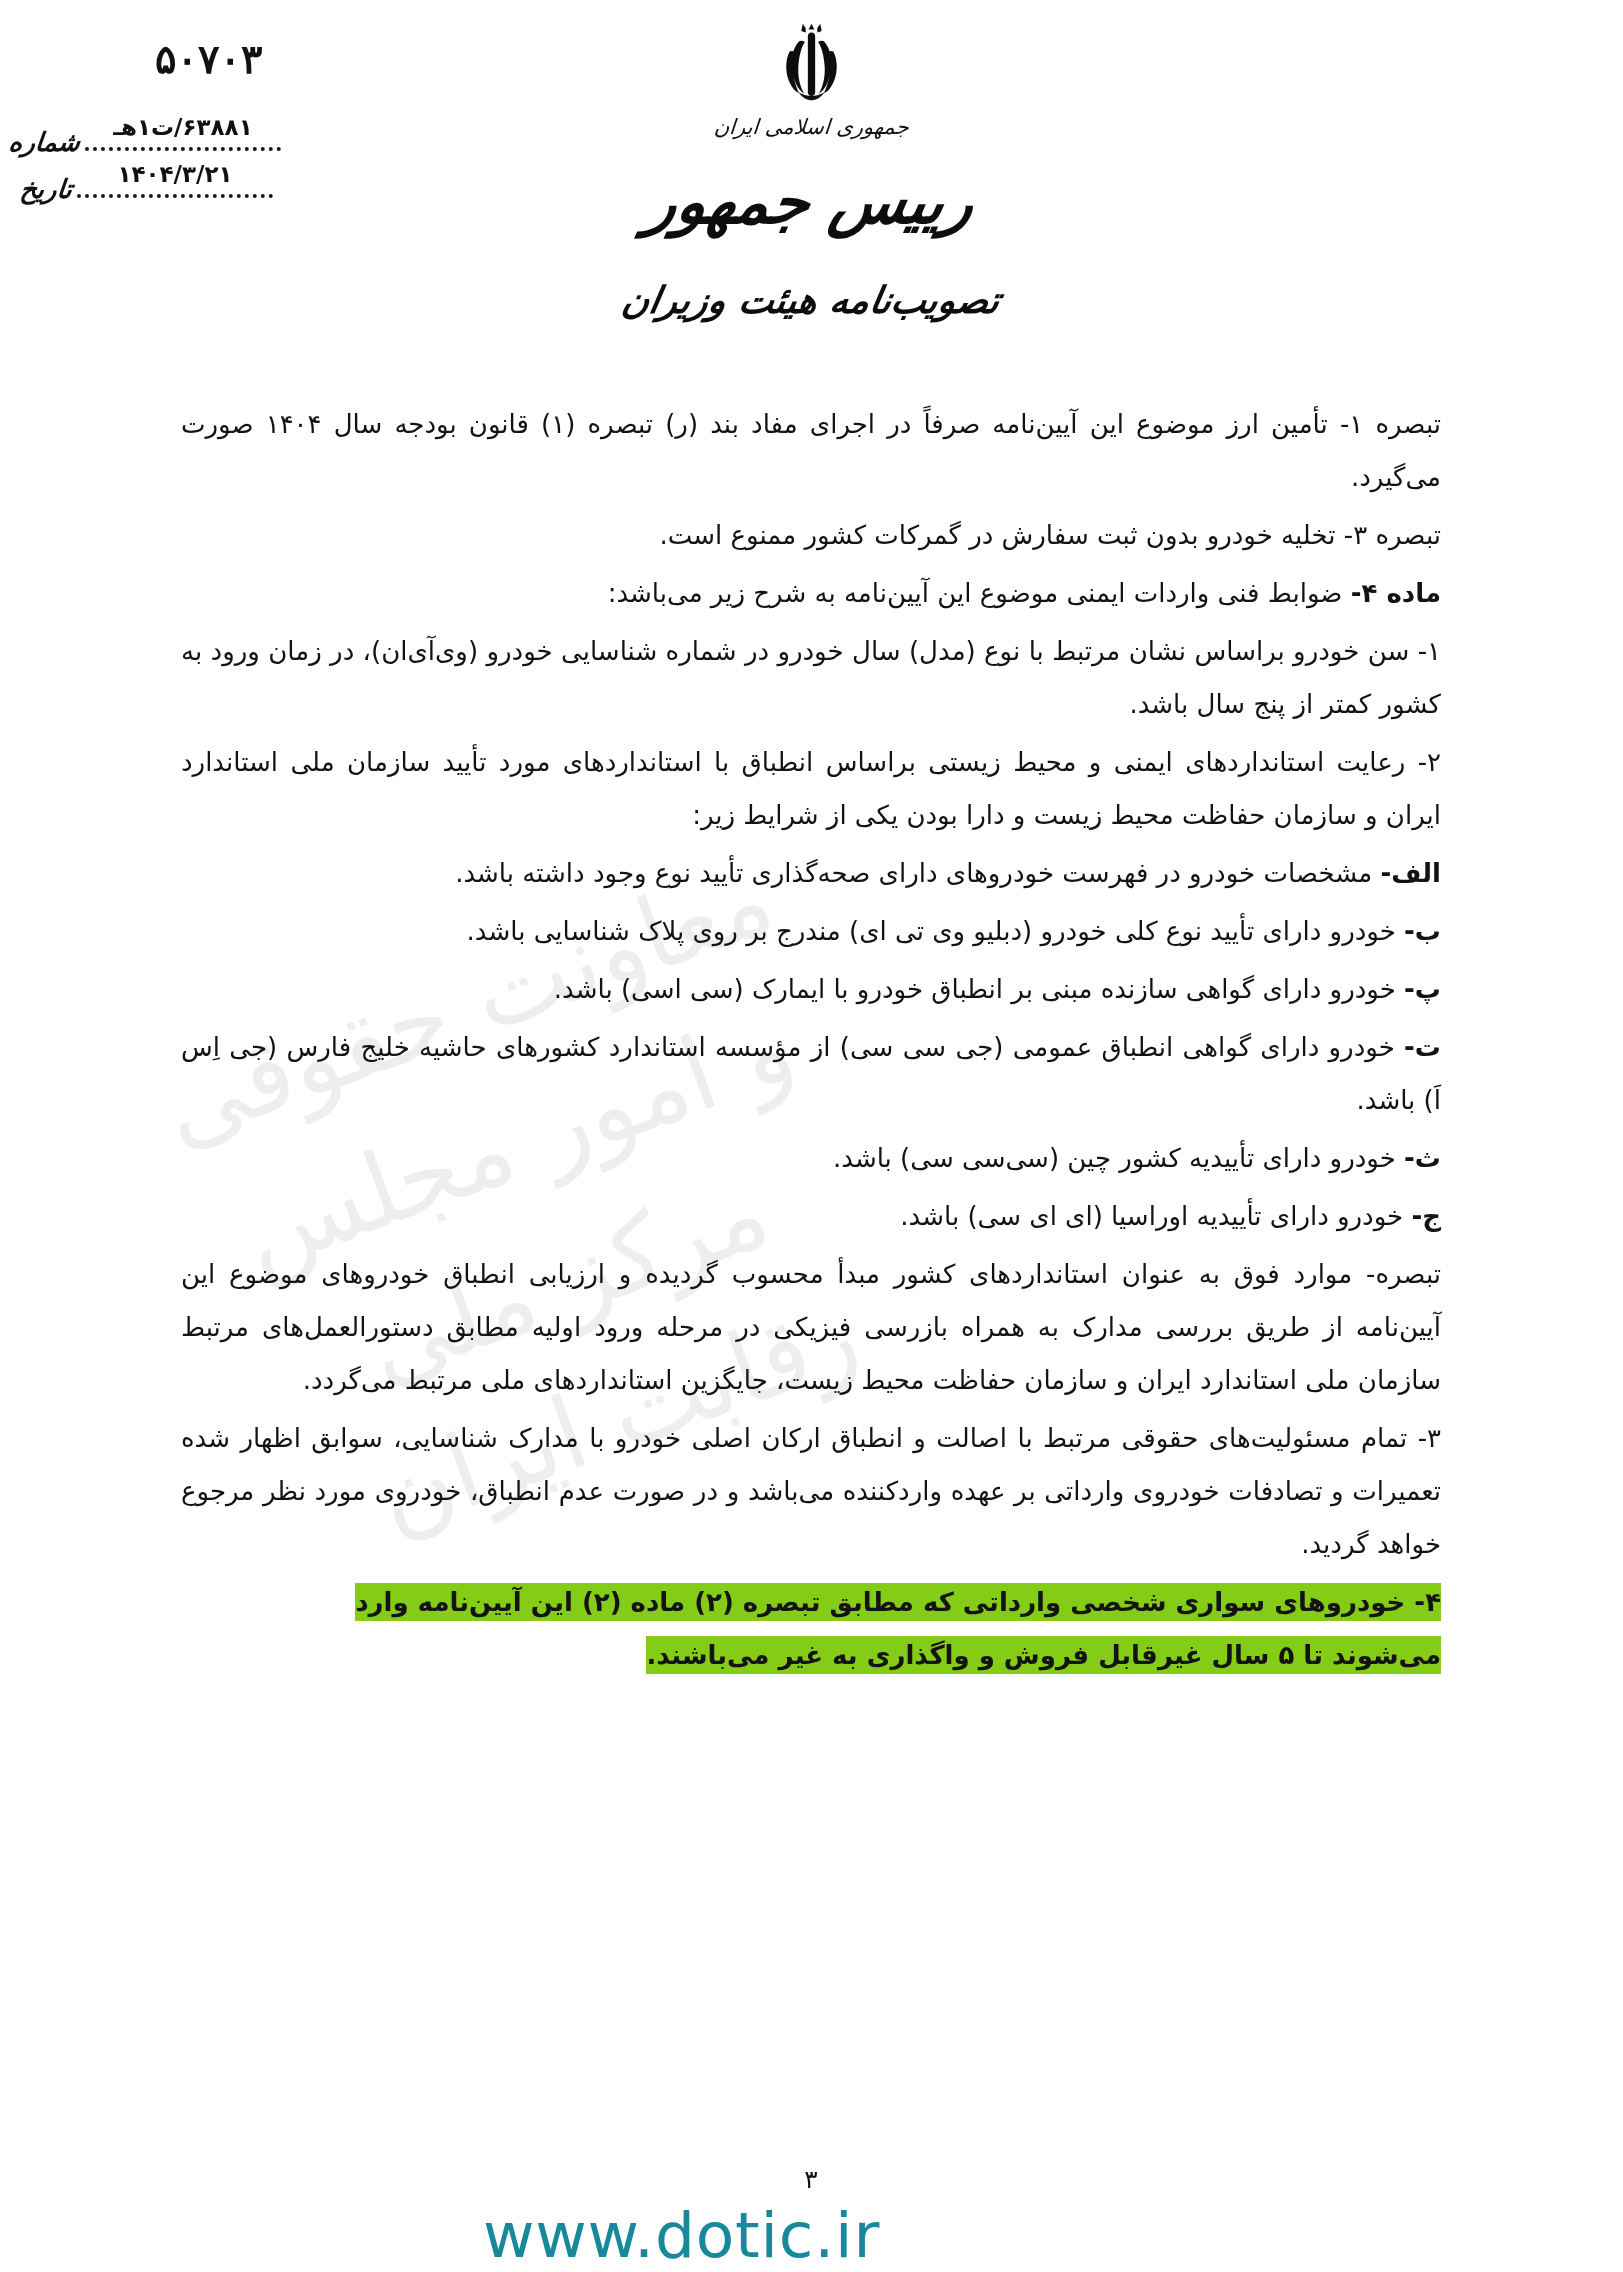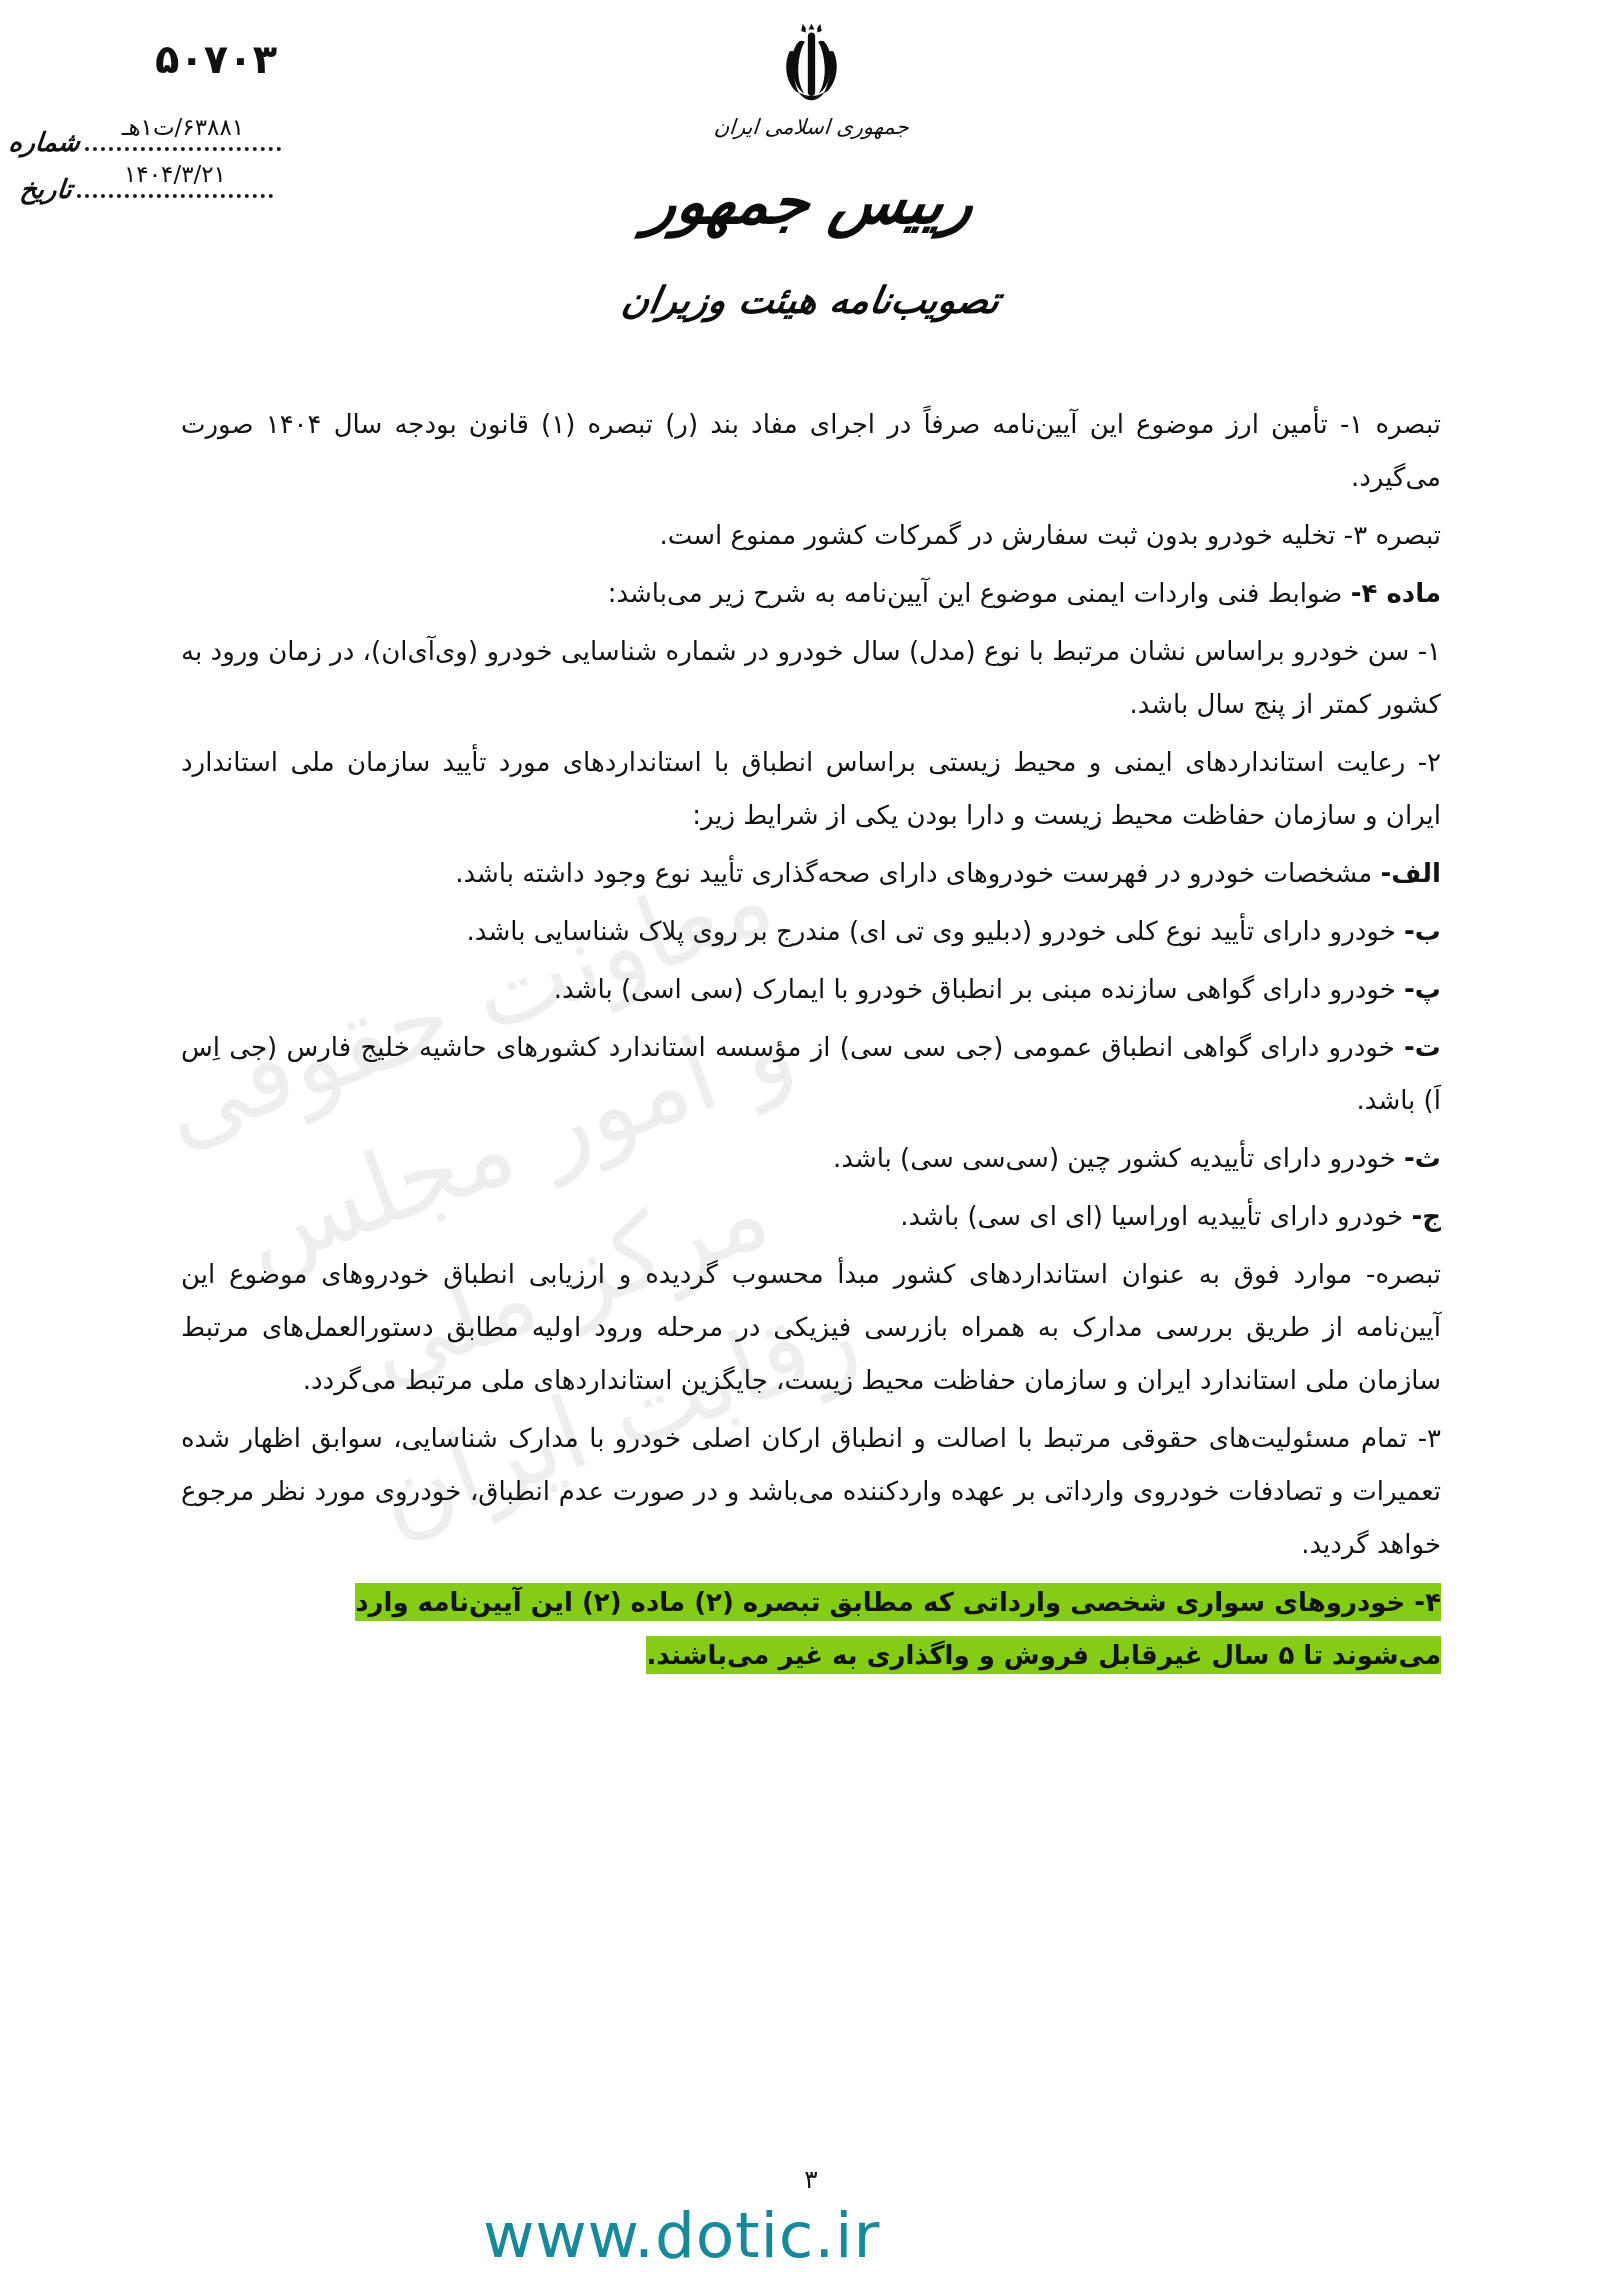--- a/index.html
+++ b/index.html
@@ -49,20 +49,21 @@
   .regnum {
     position: absolute;
     left: 156px;
     top: 36px;
     font-size: 40px;
     letter-spacing: 4.2px;
     font-weight: 600;
     color: #111;
     direction: ltr;
     unicode-bidi: isolate;
+    font-family: Liberation Serif, serif;
   }
 
   .stamp-block {
     position: absolute;
     left: 10px;
     top: 127px;
     width: 440px;
     direction: rtl;
   }
   .stamp-row {
@@ -89,21 +90,21 @@
     margin: 0 5px 8.5px 5px;
     position: relative;
   }
   .stamp-value {
     position: absolute;
     bottom: 6.8px;
     right: 0;
     width: 100%;
     text-align: center;
     font-size: 23px;
-    font-weight: 400;
+    font-weight: 700;
     color: #111;
     letter-spacing: 0.8px;
   }
 
   .emblem-wrap {
     position: absolute;
     left: 0;
     top: 22px;
     width: 1624px;
     text-align: center;

